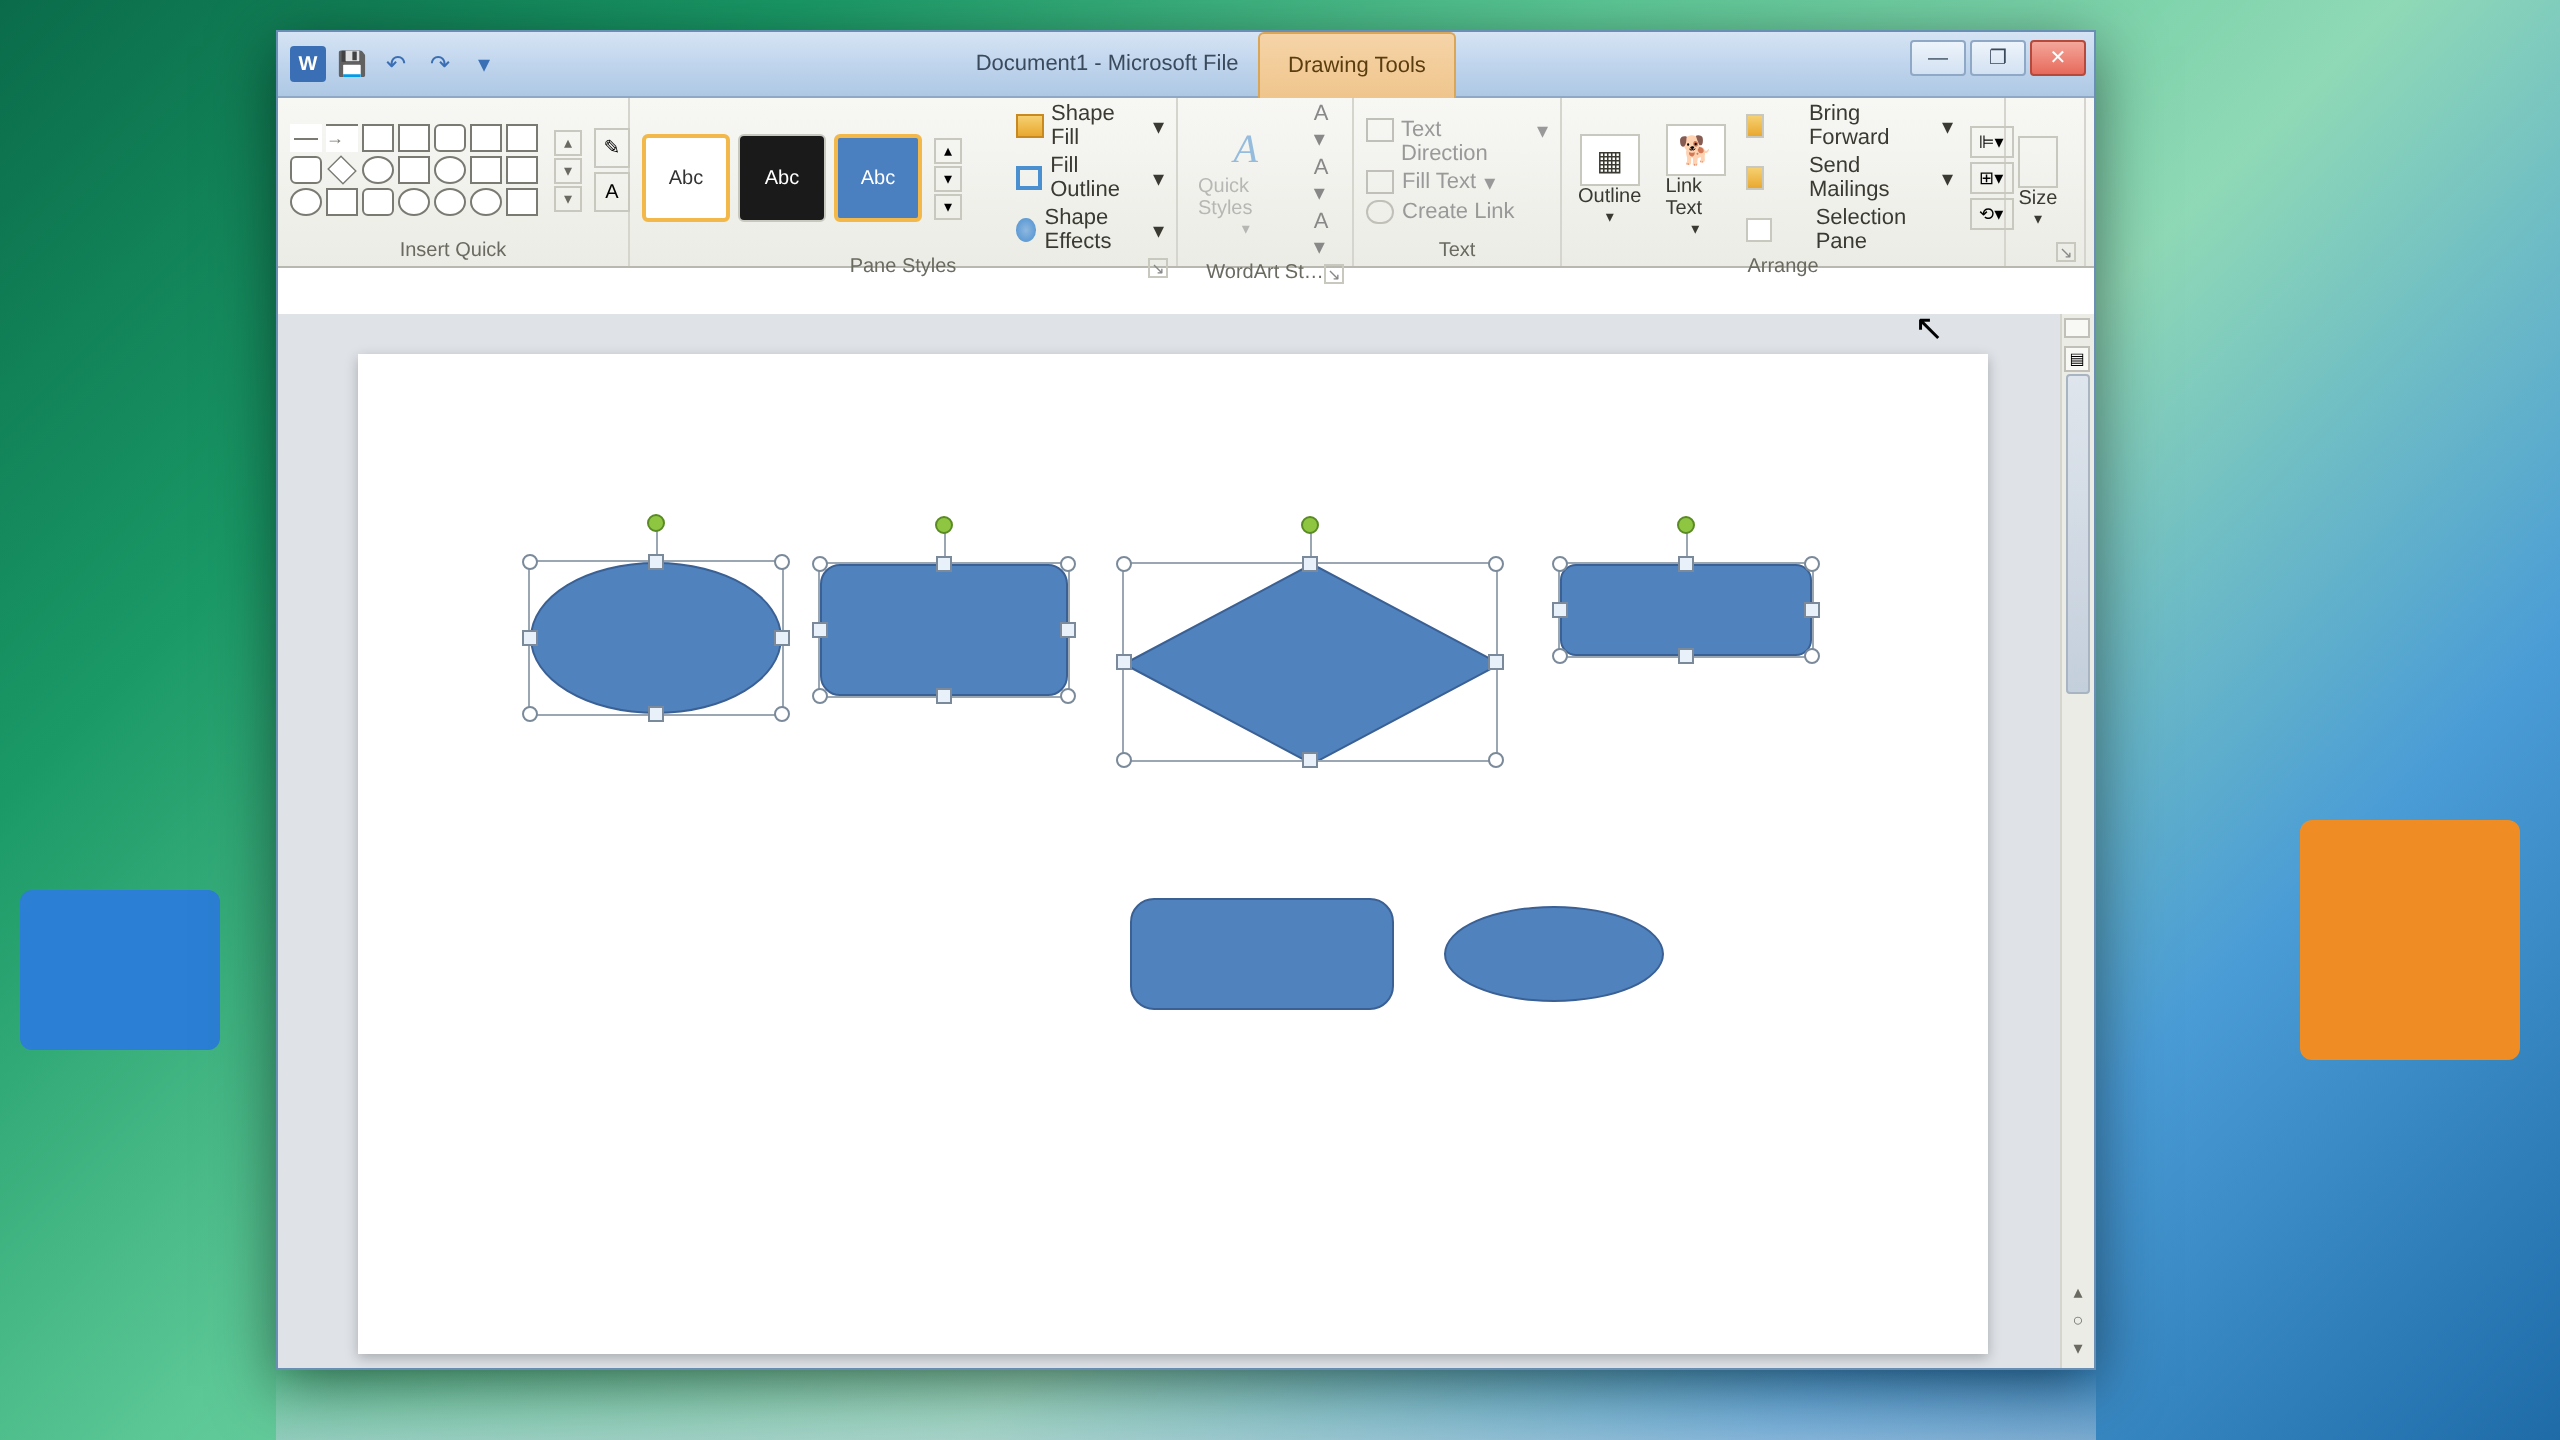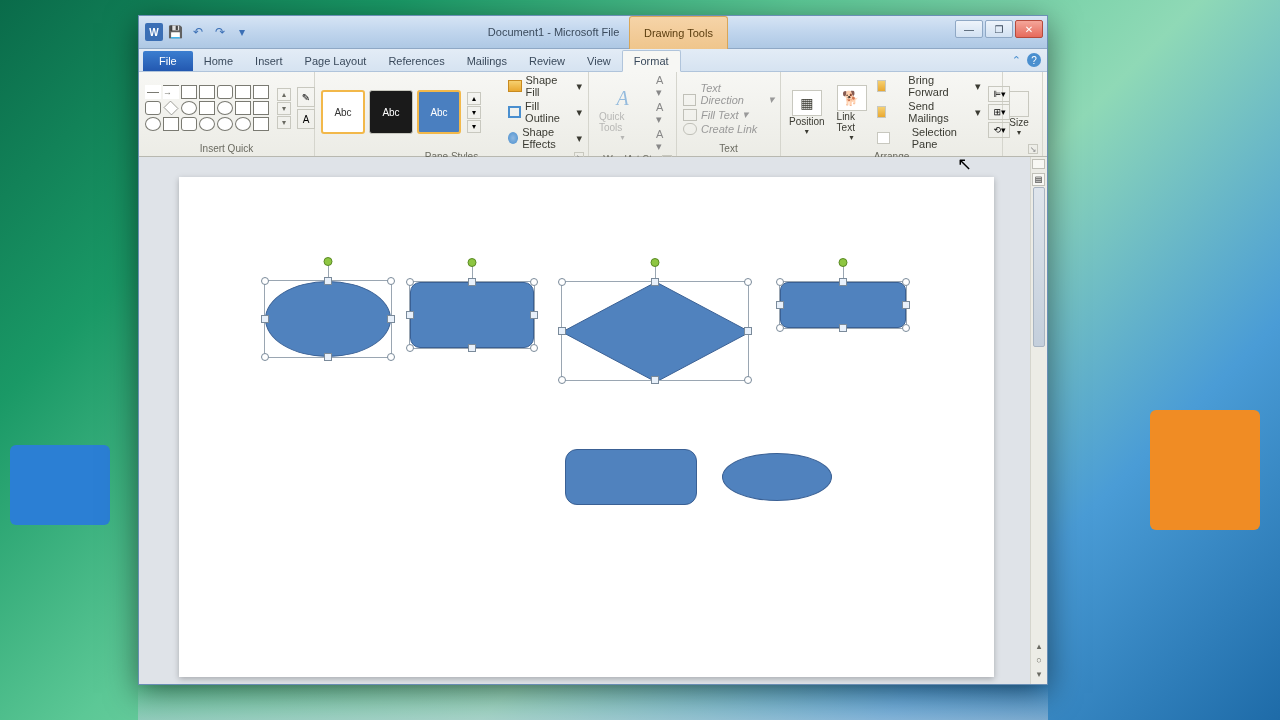--- a/index.html
+++ b/index.html
@@ -67,21 +67,21 @@
 
 .wordart-body { display: flex; gap: 6px; align-items: center; }
 .big-icon { display: flex; flex-direction: column; align-items: center; font-size: 10px; color: #888; padding: 2px 4px; cursor: default; }
 .big-icon.disabled { opacity: 0.55; }
 .big-icon .icn { width: 28px; height: 26px; display: flex; align-items: center; justify-content: center; font-size: 20px; font-family: "Times New Roman", serif; font-style: italic; color: #4a8fcf; }
 .wordart-cmds { display: flex; flex-direction: column; gap: 2px; font-size: 11px; color: #888; }
 .wordart-cmds div { cursor: default; }
 
 
 .text-cmds { display: flex; flex-direction: column; gap: 2px; font-size: 11px; color: #999; }
-.text-cmds div { display: flex; align-items: flex-end; gap: 4px; font-style: italic; }
+.text-cmds div { display: flex; align-items: flex-start; gap: 4px; }
 .text-cmds .ti { width: 14px; height: 12px; border: 1px solid #c0c0b8; }
 
 
 .arrange-body { display: flex; align-items: center; gap: 8px; }
 .big-btn { display: flex; flex-direction: column; align-items: center; font-size: 10px; color: #3a3a32; cursor: pointer; padding: 2px 2px 0; }
 .big-btn .bi { width: 30px; height: 26px; border: 1px solid #c8c8bf; background: #fff; display: flex; align-items: center; justify-content: center; font-size: 14px; }
 .arrange-cmds { display: flex; flex-direction: column; gap: 2px; font-size: 11px; color: #3a3a32; }
 .arrange-cmds div { display: flex; align-items: center; gap: 22px; cursor: pointer; }
 .arrange-cmds .ai { width: 14px; height: 12px; border: 1px solid #c8c8bf; background: linear-gradient(#f6d070,#e9a830); }
 .arrange-iconcol { display: flex; flex-direction: column; gap: 2px; }
@@ -137,35 +137,20 @@
     </div>
     <div class="title-text">Document1 - Microsoft File</div>
     <div class="contextual-header">Drawing Tools</div>
     <div class="win-controls">
       <div class="win-btn">—</div>
       <div class="win-btn">❐</div>
       <div class="win-btn close">✕</div>
     </div>
   </div>
 
-  <div class="tabs-row">
-    <div class="tab-file">File</div>
-    <div class="tab">Home</div>
-    <div class="tab">Insert</div>
-    <div class="tab">Page Layout</div>
-    <div class="tab">References</div>
-    <div class="tab">Mailings</div>
-    <div class="tab">Review</div>
-    <div class="tab">View</div>
-    <div class="tab active">Format</div>
-    <div class="help-btn">
-      <div style="color:#4a8fcf;font-size:11px;cursor:pointer">⌃</div>
-      <span>?</span>
-    </div>
-  </div>
 
   <div class="ribbon">
 
     <div class="group" style="width:176px">
       <div class="group-body">
         <div class="shapes-gallery">
           <div class="sg-line"></div>
             <div class="sg-line sg-arrow"></div>
             <div class="sg-rect"></div>
             <div class="sg-rect"></div>
@@ -218,21 +203,21 @@
           <div><span class="ic ic-effects"></span><span>Shape Effects</span> ▾</div>
         </div>
       </div>
       <div class="group-label"><span>Pane Styles</span><span class="launcher">↘</span></div>
     </div>
 
     <div class="group" style="width:88px">
       <div class="group-body wordart-body">
         <div class="big-icon disabled">
           <div class="icn">A</div>
-          <span>Quick Tools</span>
+          <span>Quick Styles</span>
             <span style="font-size:8px">▾</span>
         </div>
         <div class="wordart-cmds">
           <div>A ▾</div>
           <div>A ▾</div>
           <div>A ▾</div>
         </div>
       </div>
       <div class="group-label"><span>WordArt St…</span><span class="launcher">↘</span></div>
     </div>
@@ -248,21 +233,21 @@
             </div>
         </div>
       </div>
       <div class="group-label">Text</div>
     </div>
 
     <div class="group" style="width:222px">
       <div class="group-body arrange-body">
         <div class="big-btn">
           <div class="bi">▦</div>
-          <span>Position</span>
+          <span>Outline</span>
             <span style="font-size:8px">▾</span>
         </div>
         <div class="big-btn">
           <div class="bi">🐕</div>
           <span>Link Text</span>
             <span style="font-size:8px">▾</span>
         </div>
         <div class="arrange-cmds">
           <div><span class="ai"></span><span>Bring Forward</span> ▾</div>
           <div><span class="ai"></span><span>Send Mailings</span> ▾</div>

